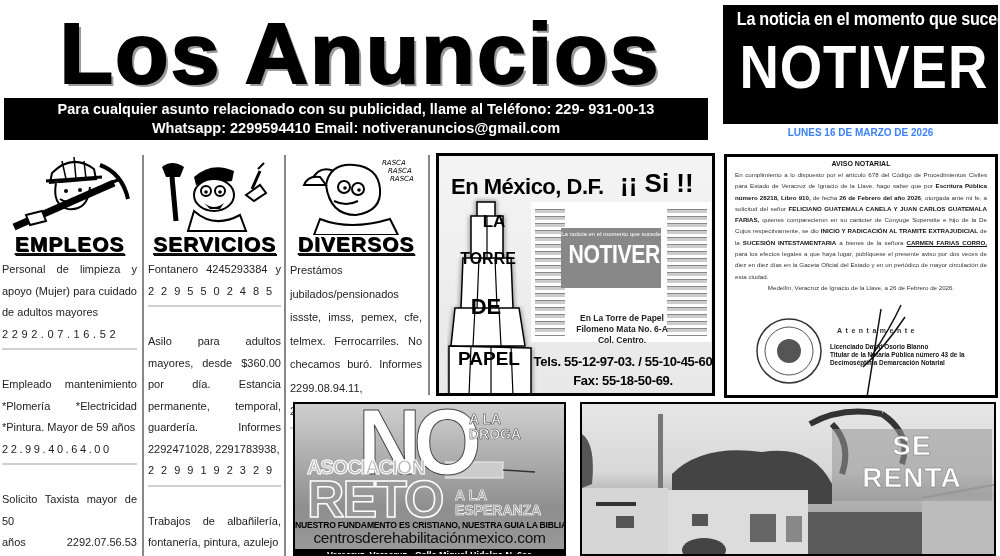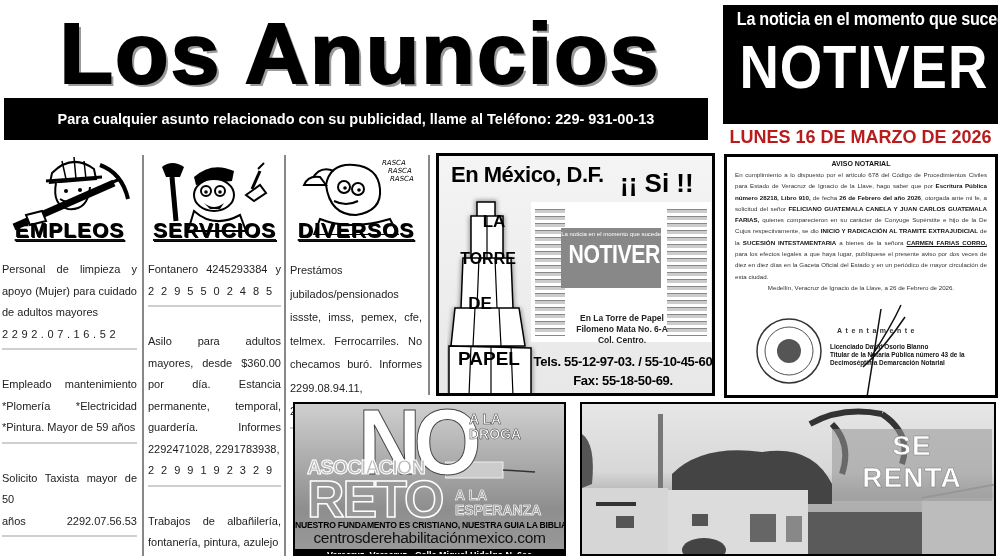--- a/index.html
+++ b/index.html
@@ -12,58 +12,58 @@
     text-align: center; font-family: "Liberation Sans", sans-serif; font-weight: 900;
     font-size: 86px; line-height: 90px; letter-spacing: 2px; color: #000;
     text-shadow: 3px 3px 0 #9a9a9a; transform: scaleX(1.02);
     -webkit-text-stroke: 2px #000;
   }
   .contact-bar {
     position: absolute; left: 4px; top: 98px; width: 704px; height: 42px;
     background: #000; color: #fff; text-align: center;
     font-size: 14.5px; line-height: 19px; font-weight: bold; padding-top: 2px;
   }
-  .contact-bar div { white-space: nowrap; margin-top: 10px; }
+  .contact-bar div { white-space: nowrap; }
 
   .notiver-box {
     position: absolute; left: 723px; top: 5px; width: 275px; height: 119px;
     background: #000; color: #fff; text-align: center;
   }
   .notiver-tag { font-size: 18px; font-weight: bold; margin-top: 4px; letter-spacing: -0.3px; transform: scaleX(0.9); white-space: nowrap; }
   .notiver-name { font-size: 62px; font-weight: 900; line-height: 74px; letter-spacing: 1px; transform: scaleX(0.88); }
   .edition-date {
     position: absolute; left: 723px; top: 127px; width: 275px; text-align: center;
-    font-size: 18px; font-weight: bold; color: #b91c1c;
+    font-size: 10px; font-weight: bold; color: #3b82f6;
   }
 
   
   .col { position: absolute; top: 155px; height: 401px; overflow: hidden; }
   .col-emp { left: 2px; width: 135px; }
   .col-serv { left: 148px; width: 133px; }
   .col-div { left: 290px; width: 132px; }
   .vrule { position: absolute; top: 155px; width: 2px; height: 401px; background: #888; }
 
   .section-art { height: 104px; position: relative; display: flex; align-items: flex-end; justify-content: center; text-decoration: underline; }
   .section-art svg { position: absolute; left: 0; top: 0; }
   .section-heading {
     position: relative; font-family: "Liberation Sans", sans-serif; font-weight: 900;
     font-size: 21px; letter-spacing: 1px; color: #000; text-shadow: 1px 1px 0 #000;
-    line-height: 22px; margin-bottom: 18px;
+    line-height: 22px; margin-bottom: 4px;
   }
   .ad { font-size: 11px; line-height: 21.5px; color: #222; text-align: justify; text-align-last: left; padding-bottom: 3px; border-bottom: 2px solid #cfcfcf; margin-bottom: 24px; }
   .ad .phone-spaced { letter-spacing: 3.6px; display: block; text-align: center; }
   .ad .row { display: flex; justify-content: space-between; }
 
   
   .torre-ad {
     position: absolute; left: 436px; top: 153px; width: 279px; height: 243px;
     border: 3px solid #000; background: linear-gradient(#f4f4f4, #e8e8e8);
     overflow: hidden;
   }
-  .torre-head { position: absolute; left: 12px; top: 6px; font-size: 22px; font-weight: bold; color: #000; letter-spacing: -0.5px; }
+  .torre-head { position: absolute; left: 12px; top: 18px; font-size: 22px; font-weight: bold; color: #000; letter-spacing: -0.5px; }
   .torre-si { position: absolute; left: 181px; top: 12px; font-size: 26px; font-weight: bold; color: #000; }
   .tower { position: absolute; left: 8px; top: 40px; }
   .tower-word { position: absolute; font-weight: bold; color: #000; text-align: center; width: 70px; }
   .mini-papers { position: absolute; left: 92px; top: 46px; width: 180px; height: 140px; background: #fff; }
   .mini-col { position: absolute; background: repeating-linear-gradient(#fff 0 3px, #888 3px 4px, #ccc 4px 7px); }
   .notiver-mini {
     position: absolute; left: 122px; top: 72px; width: 100px; height: 60px;
     background: #888; color: #fff; text-align: center;
   }
   .notiver-mini .t { font-size: 6px; margin-top: 3px; }
@@ -144,20 +144,21 @@
       <path d="M24 60 L40 56 L44 66 L28 70 Z" fill="#fff" stroke="#000" stroke-width="2"></path>
     </svg>
     <div class="section-heading">EMPLEOS</div>
   </div>
   <div class="ad">
     <span>Personal de limpieza y apoyo (Mujer) para cuidado de adultos mayores</span>
     <span class="phone-spaced">2292.07.16.52</span>
   </div>
   <div class="ad">
     <span>Empleado mantenimiento *Plomería *Electricidad *Pintura. Mayor de 59 años</span>
+    <span class="phone-spaced" style="letter-spacing:2.6px">22.99.40.64.00</span>
   </div>
   <div class="ad">
     <div>Solicito Taxista mayor de 50</div>
     <div class="row">
       <span>años</span>
       <span>2292.07.56.53</span>
     </div>
   </div>
 
 </div>
@@ -227,21 +228,21 @@
         <filter id="blur">
           <feGaussianBlur stdDeviation="2"></feGaussianBlur>
         </filter>
       </defs>
     <path d="M28 4 L50 4 L50 20 L28 20 Z M22 20 L58 20 L58 62 L22 62 Z M14 62 L66 62 L68 112 L12 112 Z M6 112 L74 112 L80 150 L2 150 Z M0 150 L86 152 L86 200 L0 200 Z" fill="#999" filter="url(#blur)"></path>
     <path d="M30 6 L48 6 L48 20 L30 20 Z M24 20 L56 20 L56 62 L24 62 Z M16 62 L64 62 L66 112 L14 112 Z M8 112 L72 112 L78 150 L4 150 Z M2 150 L84 152 L84 200 L2 200 Z" fill="#fff" stroke="#000" stroke-width="1.5"></path>
     <path d="M40 20 L40 62 M32 62 L30 112 M48 62 L50 112 M28 112 L26 150 M52 112 L54 150 M24 150 L22 200 M44 150 L44 200 M64 150 L66 200" stroke="#000" stroke-width="1.2"></path>
   </svg>
   <div class="tower-word" style="left:20px;top:56px;font-size:17px">LA</div>
   <div class="tower-word" style="left:14px;top:94px;font-size:16px">TORRE</div>
-  <div class="tower-word" style="left:6px;top:138px;font-size:17px">DE</div>
+  <div class="tower-word" style="left:12px;top:138px;font-size:22px">DE</div>
   <div class="tower-word" style="left:10px;top:192px;font-size:19px;width:80px">PAPEL</div>
 
   <div class="mini-papers">
     <div class="mini-col" style="left:4px;top:4px;width:30px;height:130px"></div>
     <div class="mini-col" style="left:136px;top:4px;width:40px;height:130px"></div>
   </div>
   <div class="notiver-mini">
     <div class="t">La noticia en el momento que sucede</div>
     <div class="n">NOTIVER</div>
   </div>

